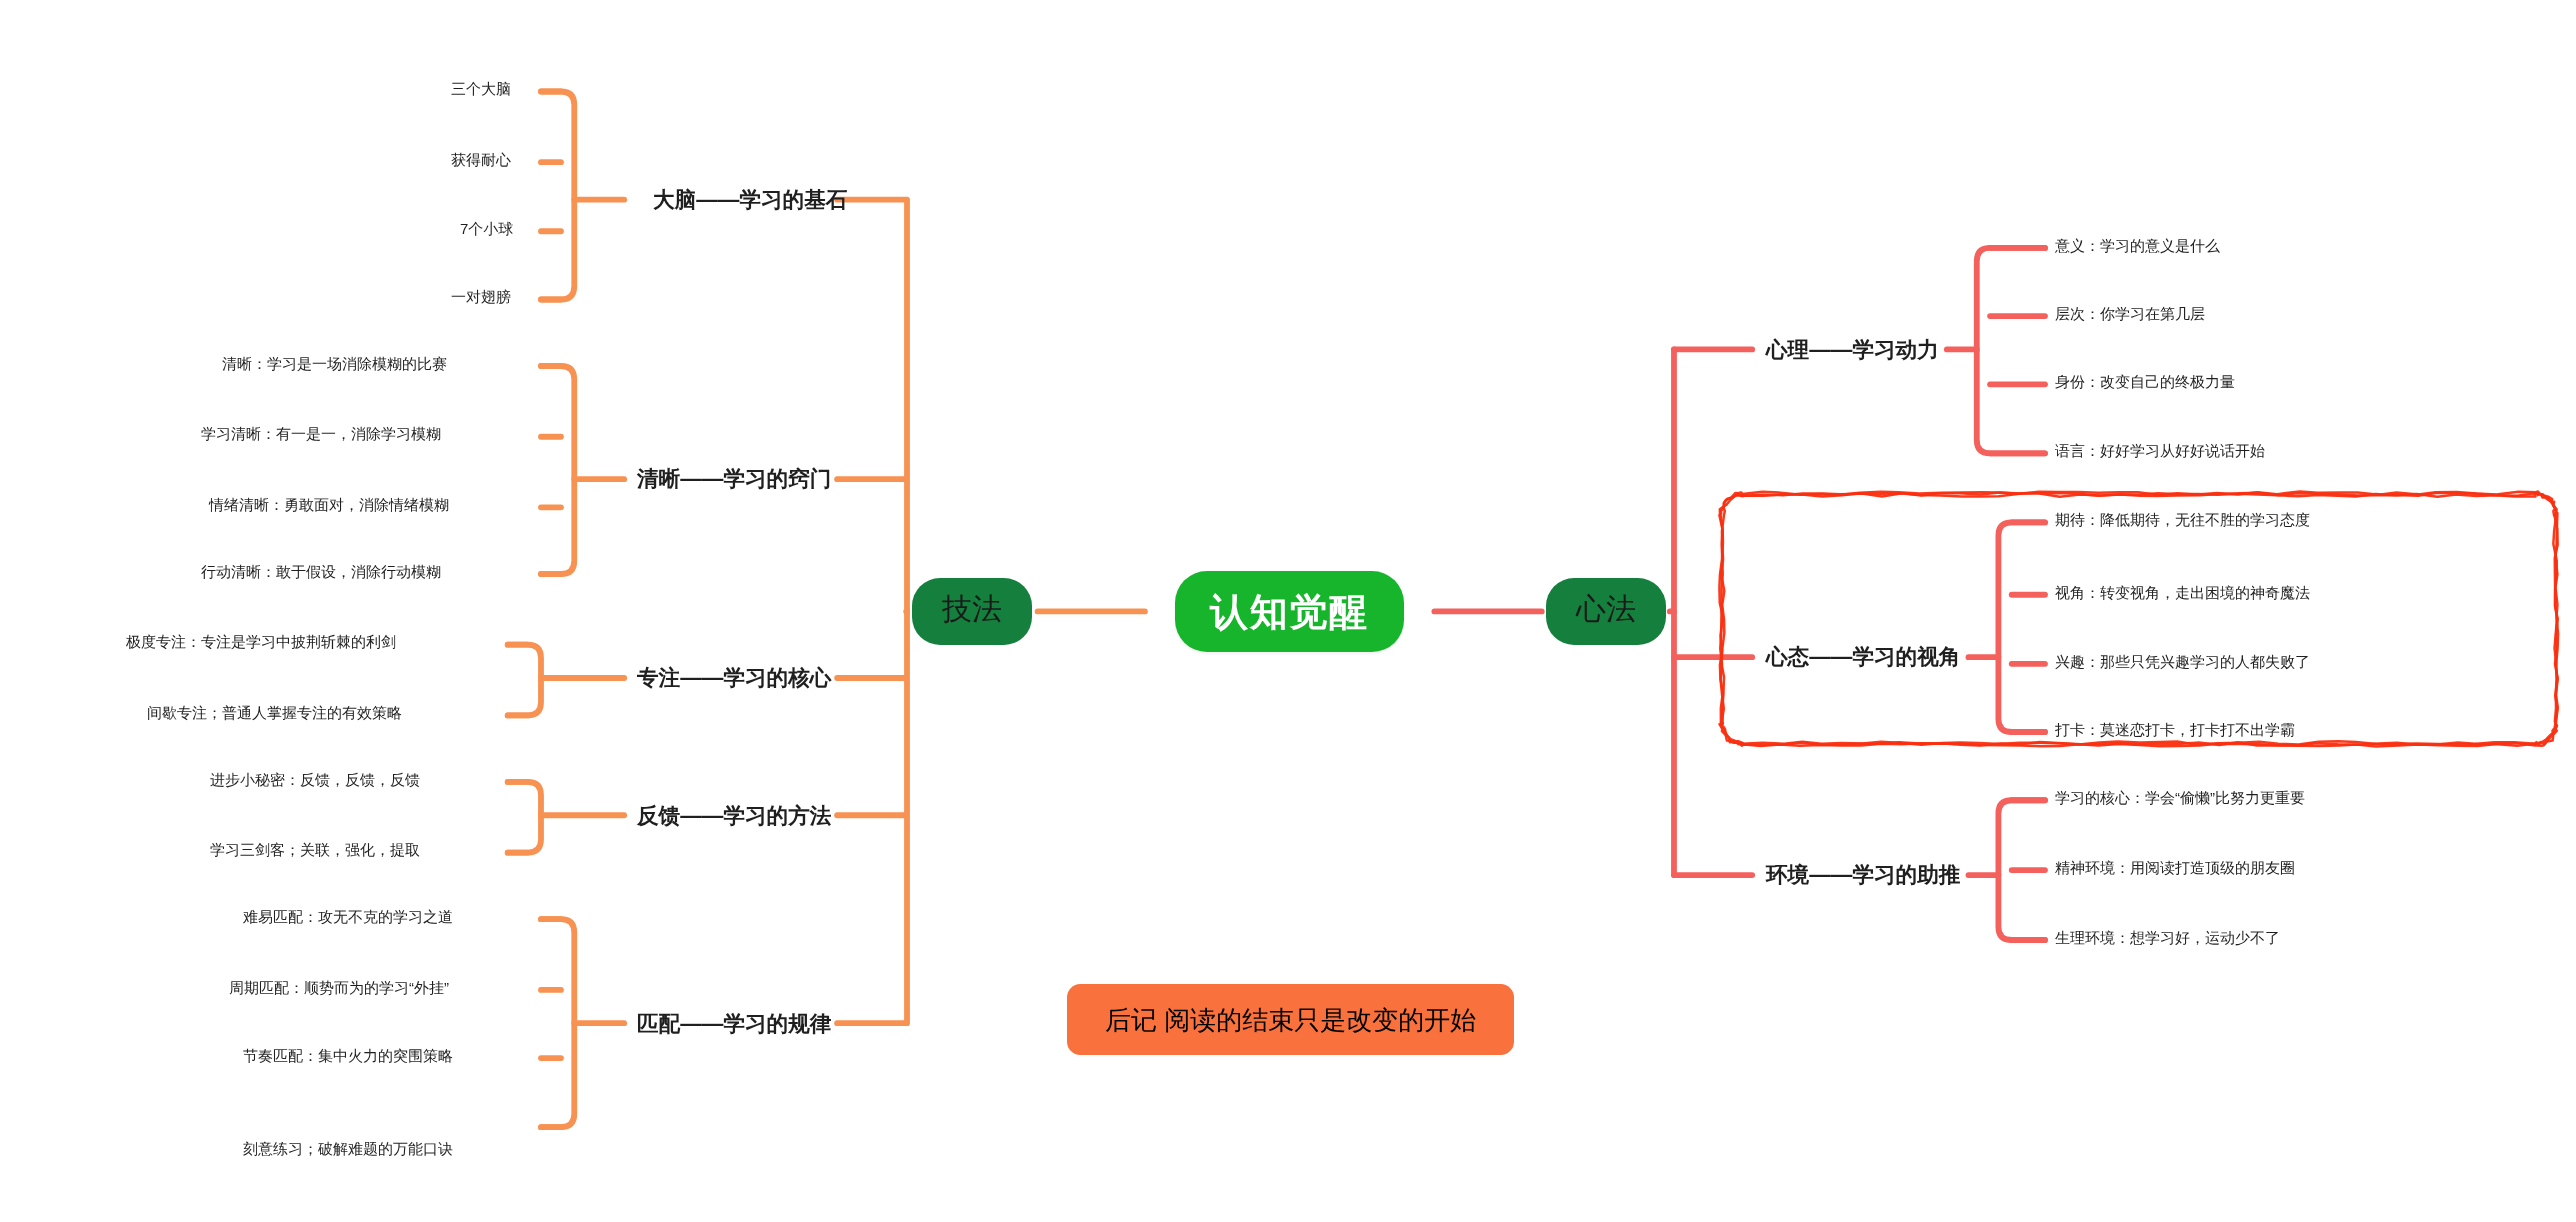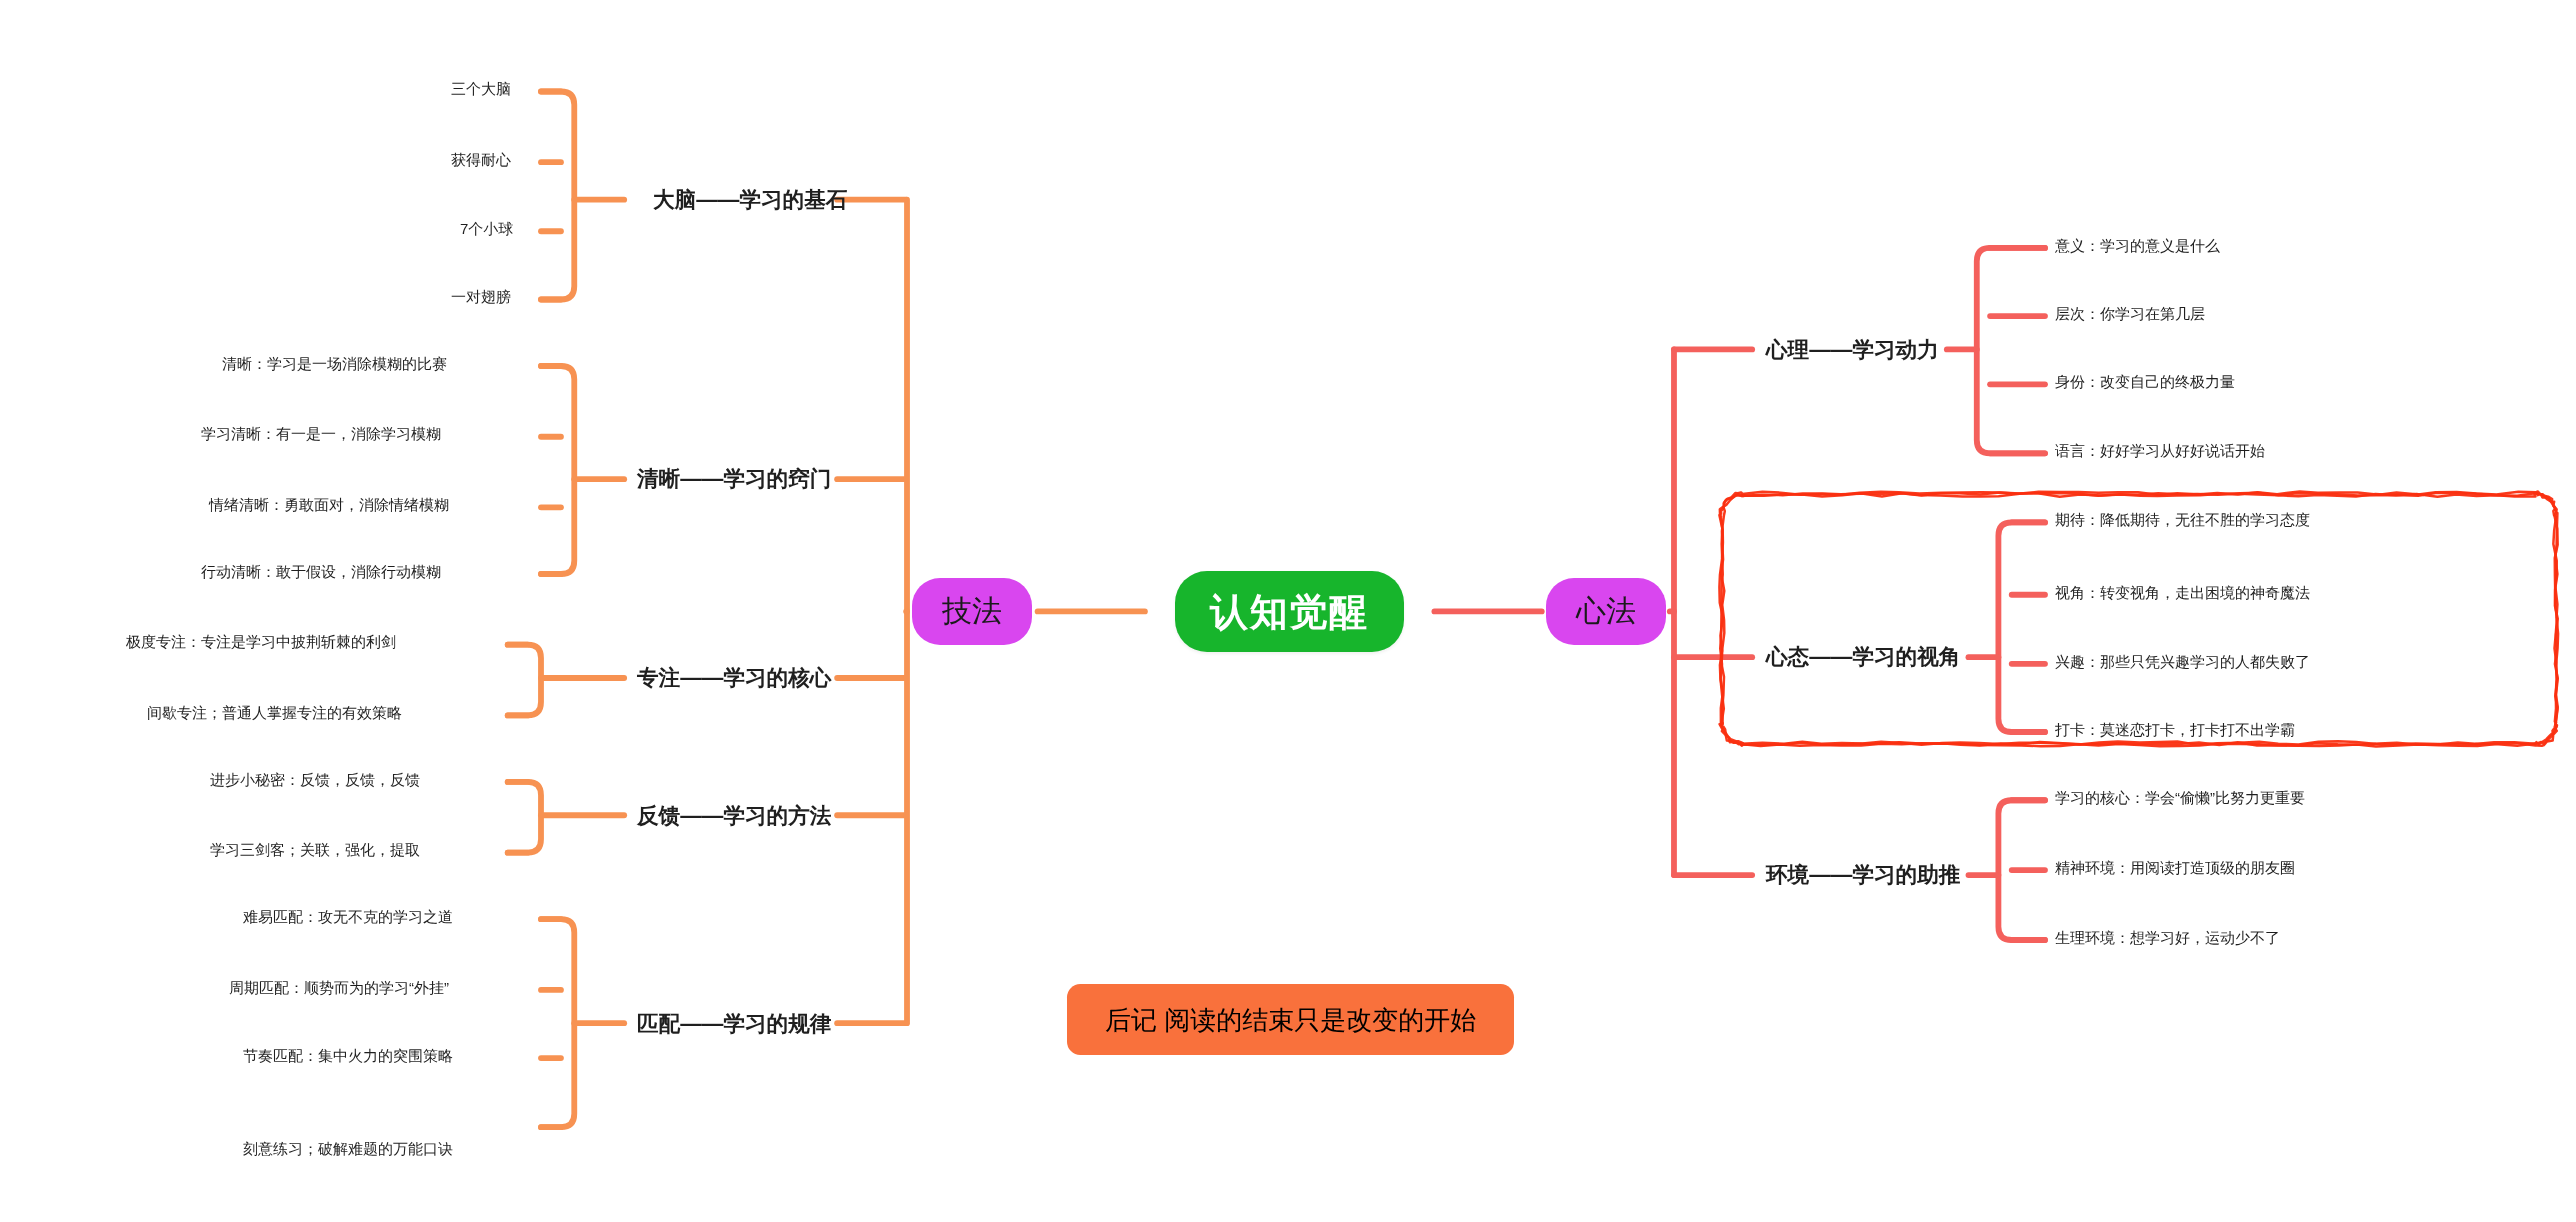--- a/index.html
+++ b/index.html
@@ -17,22 +17,22 @@
   
   .root{
     background:#17b52c;color:#ffffff;
     font-size:38px;font-weight:bold;
     padding:21.6px 35px;border-radius:32px;
     letter-spacing:1.7px;
     box-shadow:0 1.7px 3.3px rgba(0,0,0,.06);
   }
   
   .pill{
-    background:#d946ef;color:#1a1a1a;
-    font-size:30px;padding:18.3px 30px;border-radius:28px;
+    background:#15803d;color:#1a1a1a;
+    font-size:30px;padding:18.3px 30px;border-radius:28px;font-family:Liberation Mono, monospace;
   }
   
   .branch{
     font-size:21.6px;font-weight:bold;color:#1f1f1f;letter-spacing:0px;
   }
   
   .leaf{
     font-size:15px;color:#1f1f1f;font-weight:400;
   }
   .leaf.r{text-align:left;}

